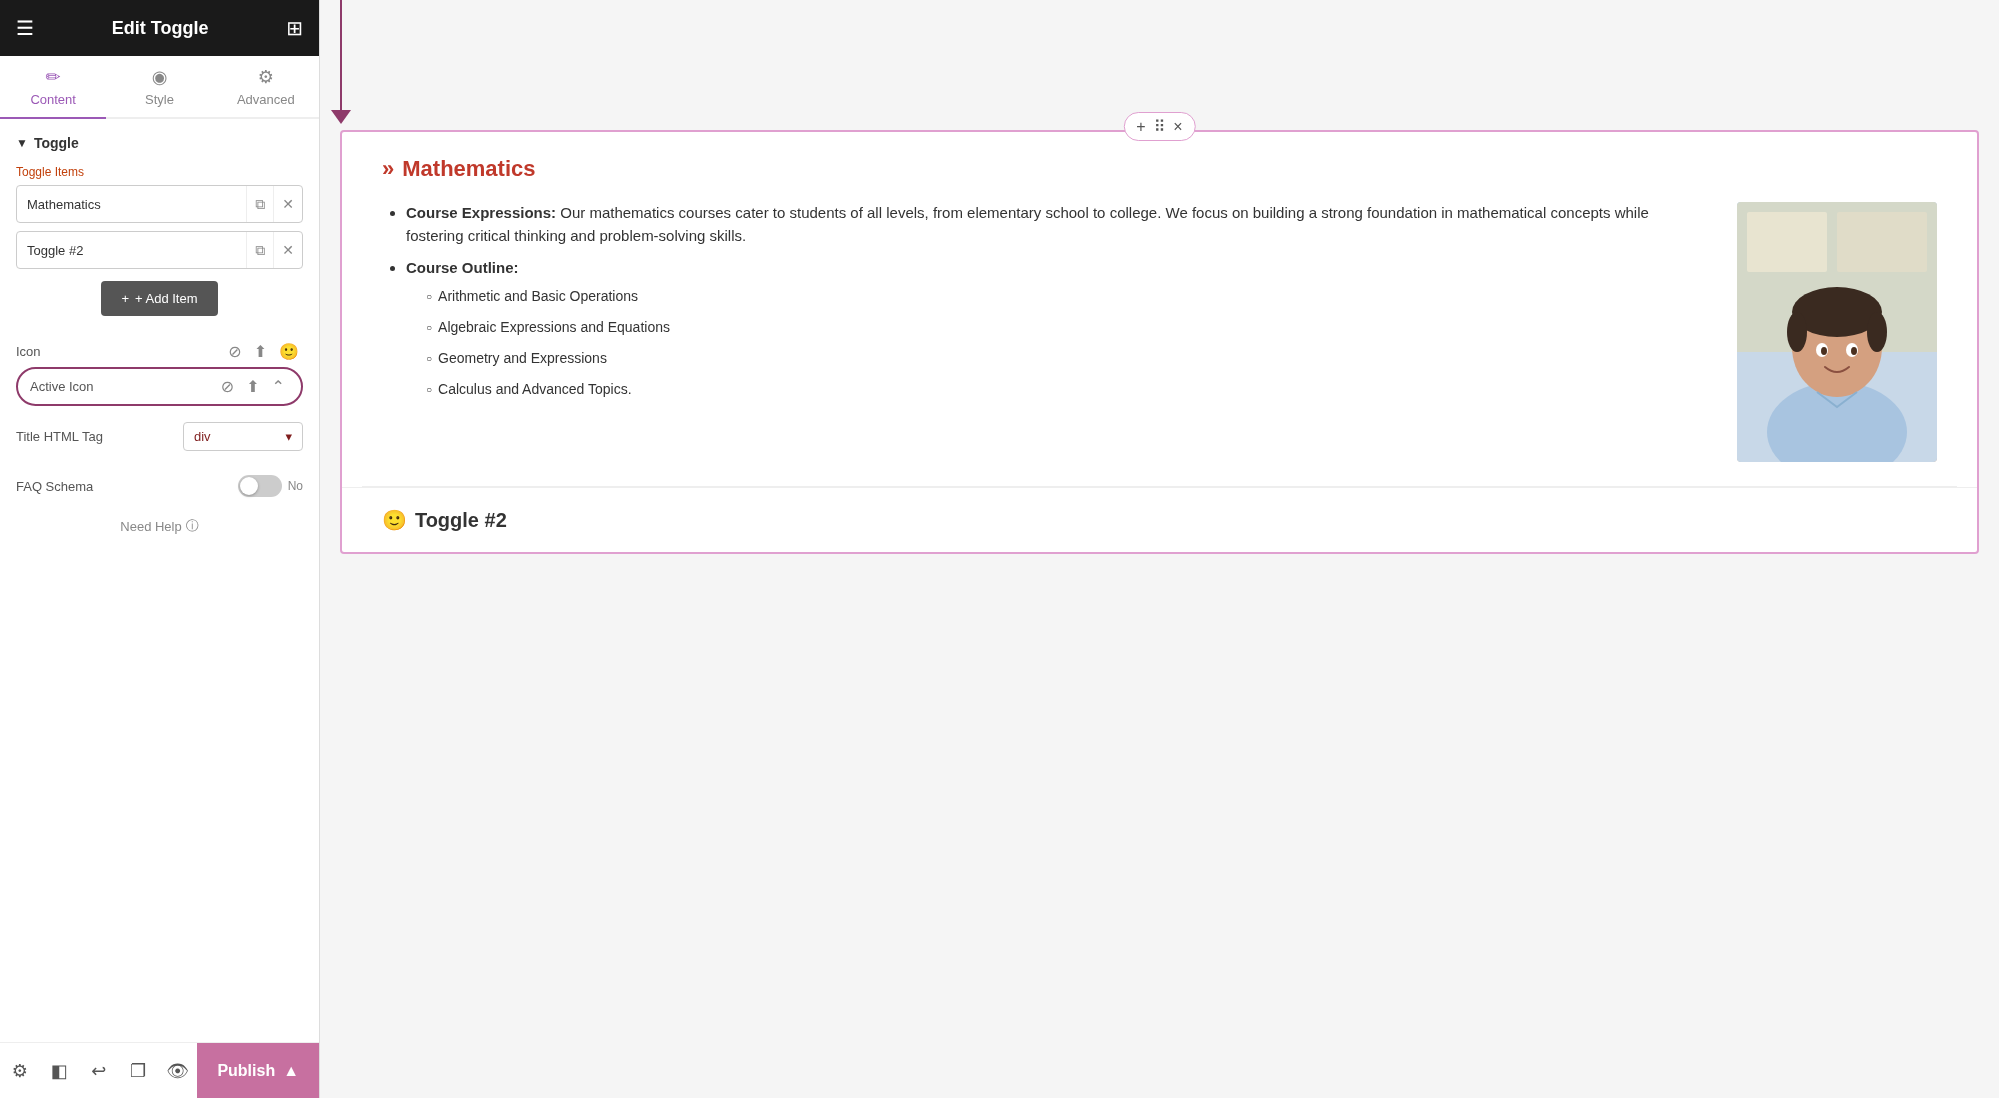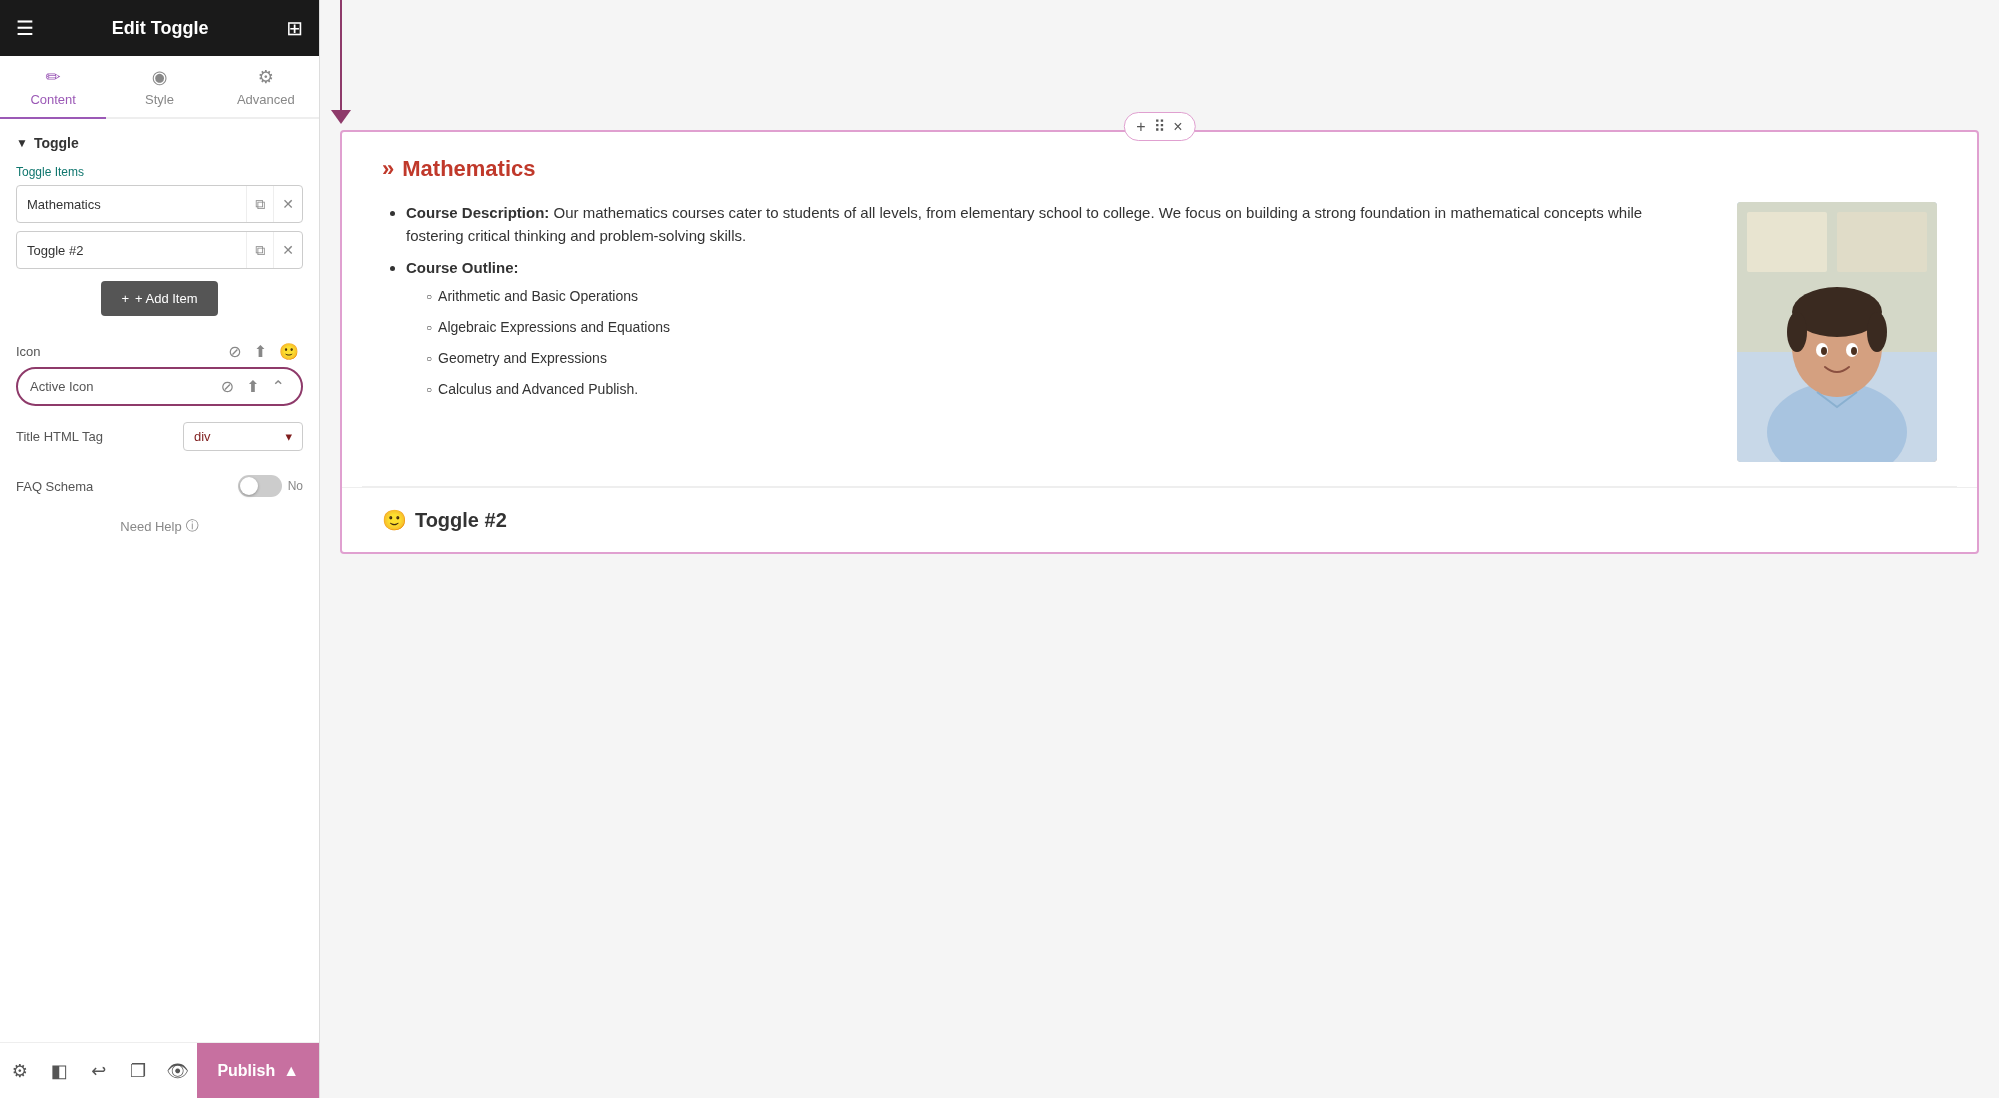--- a/index.html
+++ b/index.html
@@ -87,21 +87,21 @@
       color: #333;
       margin-bottom: 14px;
     }
 
     .section-header .arrow {
       font-size: 12px;
     }
 
     .field-label {
       font-size: 12px;
-      color: #0f766e;
+      color: #c2410c;
       margin-bottom: 6px;
     }
 
     .toggle-items {
       display: flex;
       flex-direction: column;
       gap: 8px;
       margin-bottom: 12px;
     }
 
@@ -627,37 +627,37 @@
     <div class="mathematics-section">
       <div class="math-title">
         <span>»</span>
         <span>Mathematics</span>
       </div>
 
       <div class="math-content">
         <div class="math-text">
           <ul>
             <li>
-              <strong>Course Description:</strong>
+              <strong>Course Expressions:</strong>
               <span> </span><span>Our mathematics courses cater to students of all levels, from elementary school to college. We focus on building a strong foundation in mathematical concepts while fostering critical thinking and problem-solving skills.</span>
             </li>
             <li>
               <strong>Course Outline:</strong>
               <ul class="sub-list">
                 <li>
                     <span>Arithmetic and Basic Operations</span>
                   </li>
                 <li>
                     <span>Algebraic Expressions and Equations</span>
                   </li>
                 <li>
                     <span>Geometry and Expressions</span>
                   </li>
                 <li>
-                    <span>Calculus and Advanced Publish.</span>
+                    <span>Calculus and Advanced Topics.</span>
                   </li>
               </ul>
             </li>
           </ul>
         </div>
 
         <div class="math-image">
           <svg class="person-placeholder" viewBox="0 0 200 260" xmlns="http://www.w3.org/2000/svg">
 
             <rect width="200" height="260" fill="#c8d8e8"></rect>

